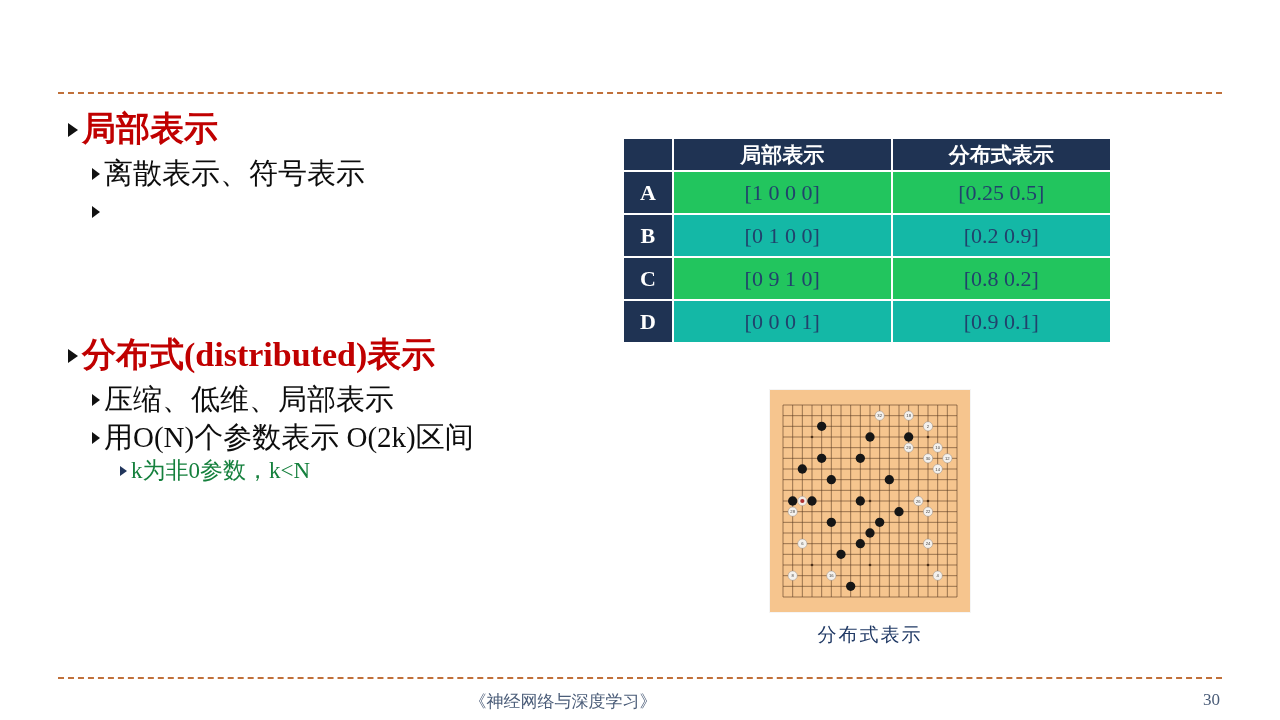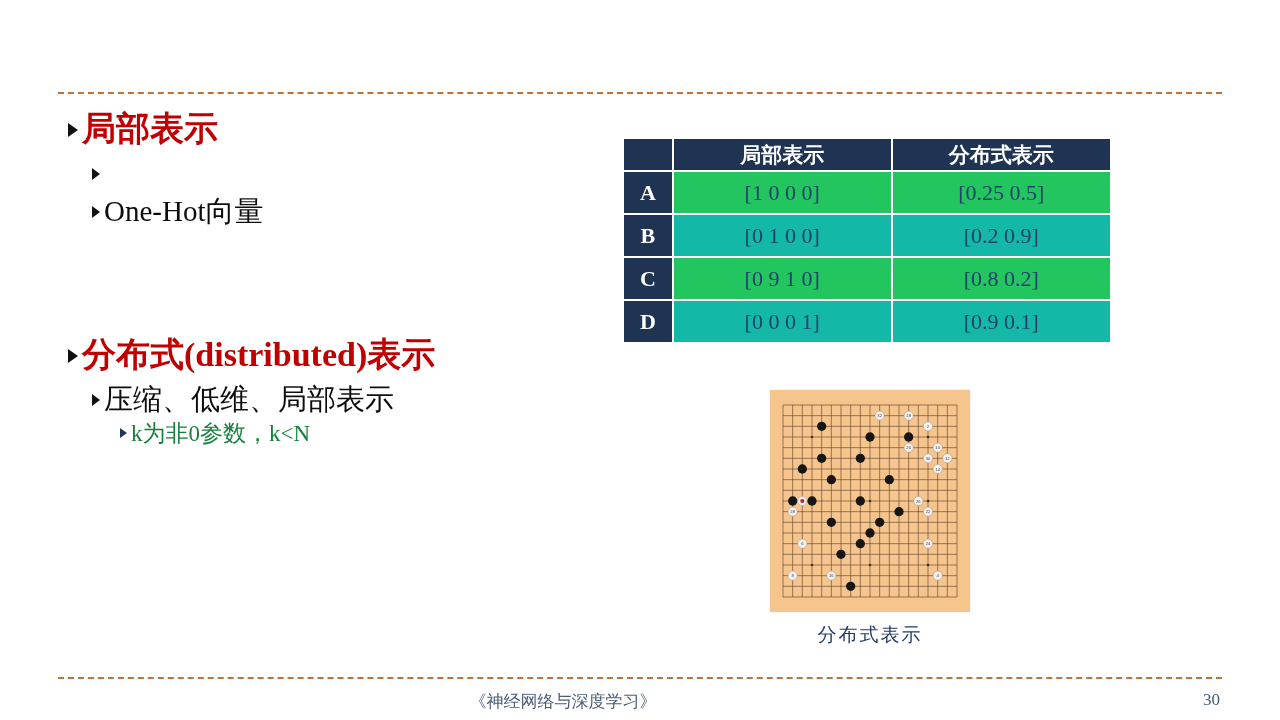--- a/index.html
+++ b/index.html
@@ -129,36 +129,39 @@
   <div class="rule-top"></div>
 
   <div class="content-left">
 
     <div class="blk">
       <div class="lvl1">
         <span class="tri"></span><span>局部表示</span>
       </div>
       <div class="gap-sm"></div>
       <div class="lvl2">
+        <span class="tri sm"></span><span>离散表示、符号表示</span>
+      </div>
+      <div class="lvl2">
         <span class="tri sm"></span>
-      </div>
-      <div class="lvl2">
-        <span class="tri sm"></span><span>One-Hot向量</span>
       </div>
     </div>
 
     <div class="gap-section"></div>
 
     <div class="blk">
       <div class="lvl1">
         <span class="tri"></span><span>分布式(distributed)表示</span>
       </div>
       <div class="gap-sm"></div>
       <div class="lvl2">
         <span class="tri sm"></span><span>压缩、低维、局部表示</span>
+      </div>
+      <div class="lvl2">
+        <span class="tri sm"></span><span>用O(N)个参数表示 O(2k)区间</span>
       </div>
       <div class="lvl3">
         <span class="tri xs"></span><span>k为非0参数，k&lt;N</span>
       </div>
     </div>
 
   </div>
 
   <table class="rep tbl-wrap">
     <thead>

